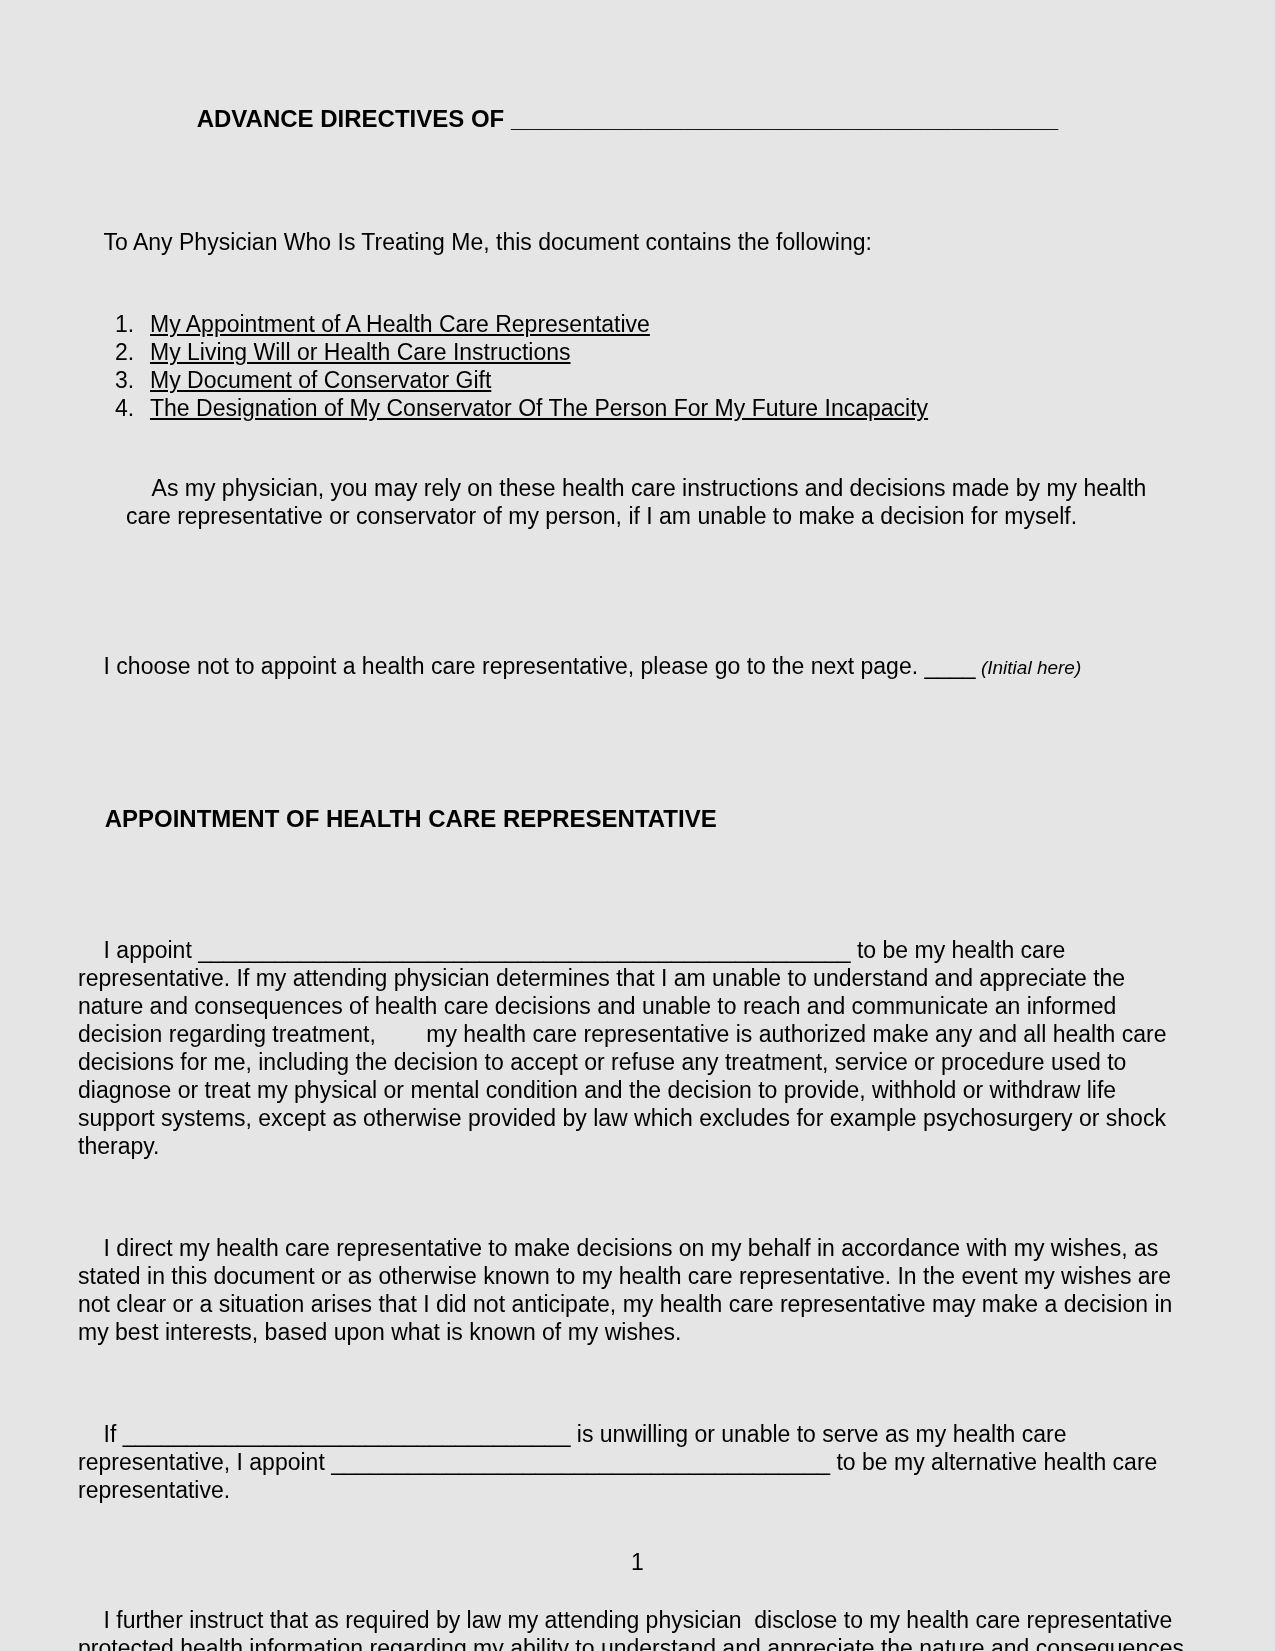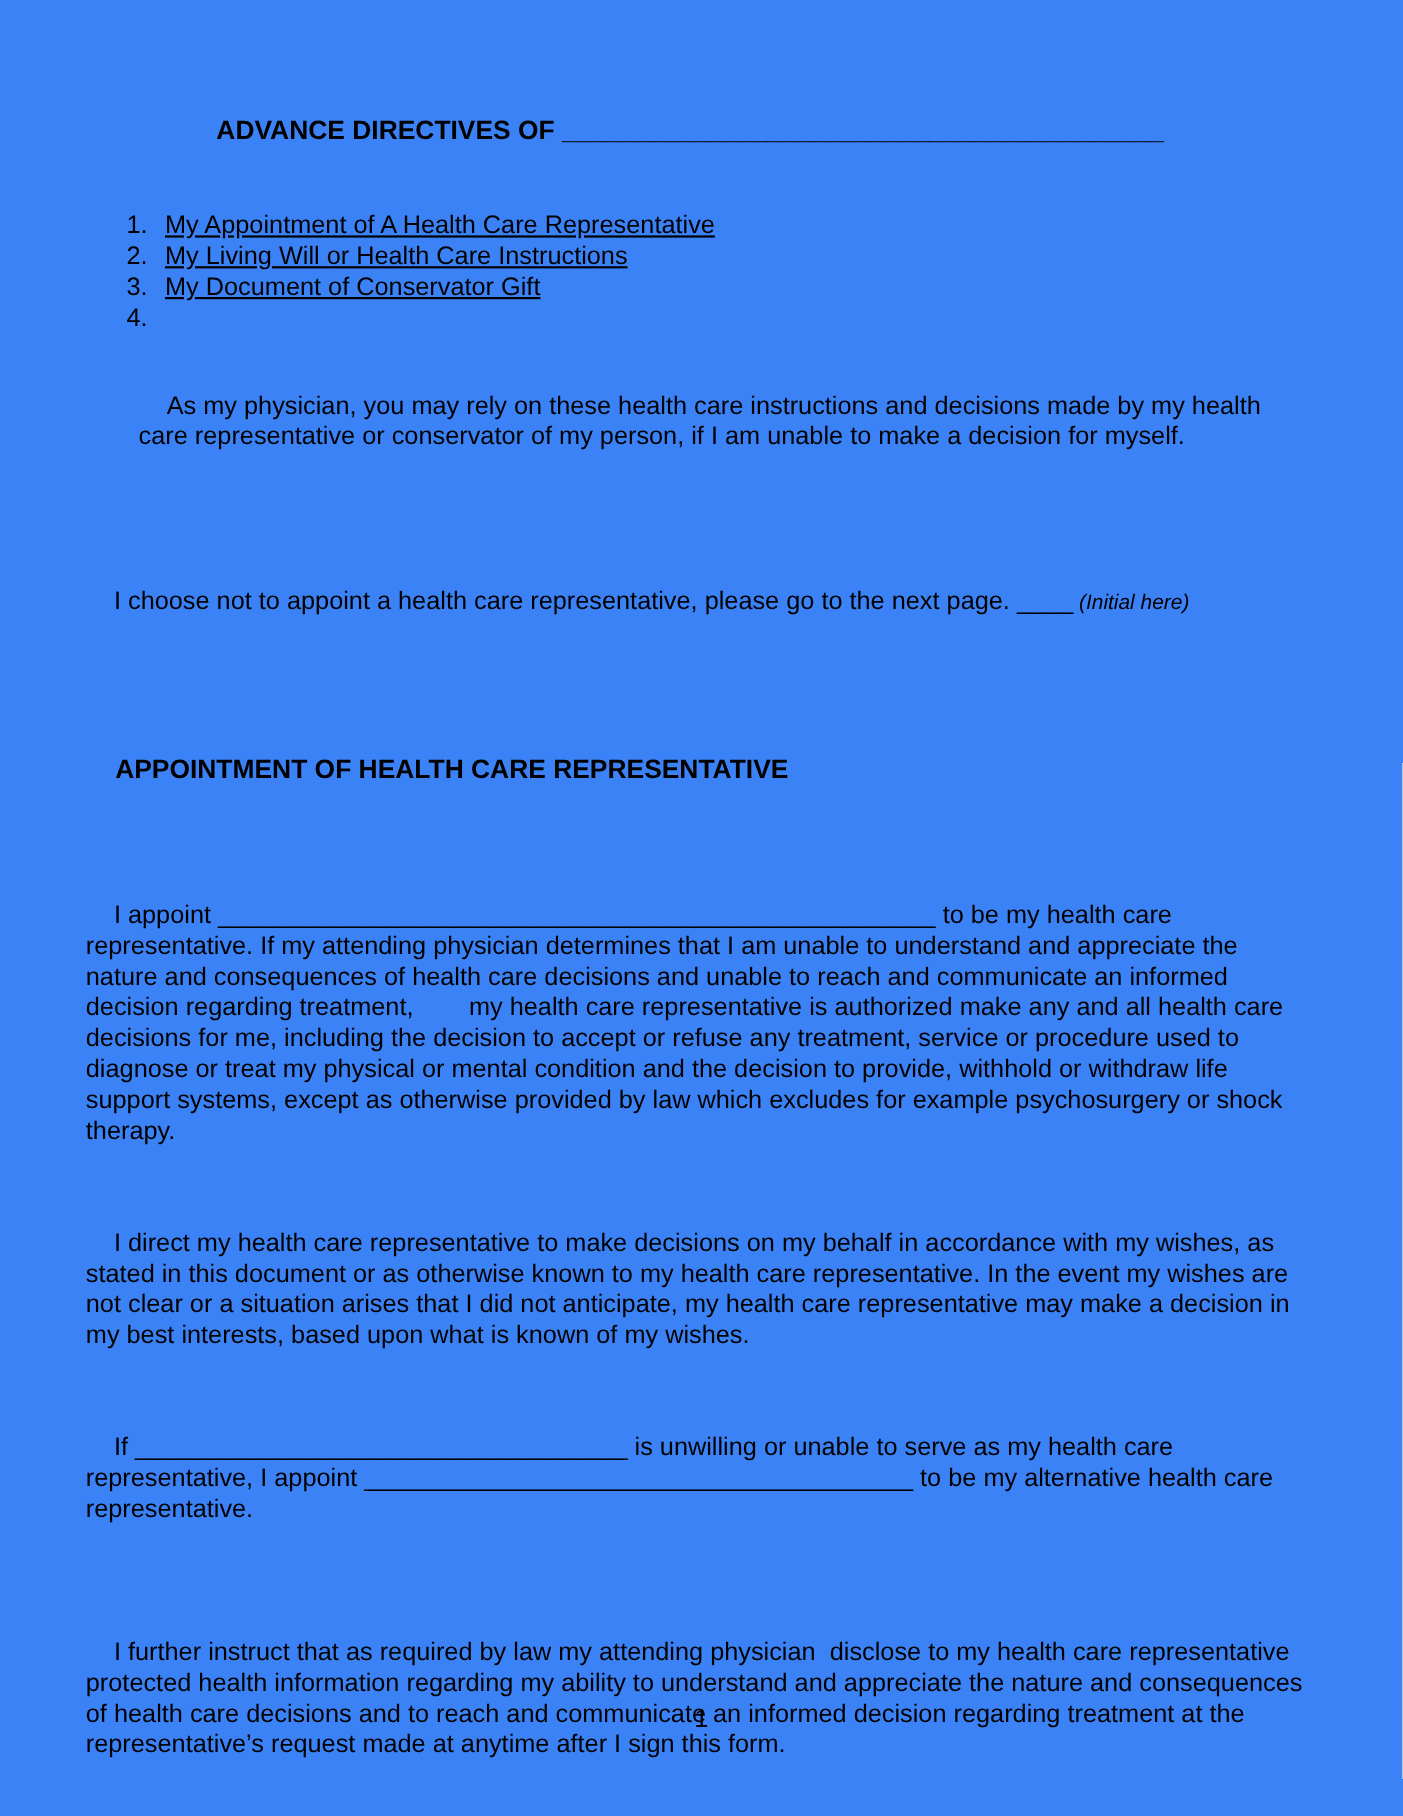--- a/index.html
+++ b/index.html
@@ -5,21 +5,21 @@
   html, body {
     margin: 0;
     padding: 0;
     background: #ffffff;
   }
   .page {
     position: relative;
     width: 1275px;
     height: 1651px;
     box-sizing: border-box;
-    background: #3b82f6;
+    background: #e5e5e5;
     color: #000000;
     font-family: "Liberation Sans", sans-serif;
     font-size: 23px;
     line-height: 28px;
     padding: 64px 85px 0 78px;
     overflow: hidden;
   }
   .pre { white-space: pre-wrap; }
   .doc-title {
     margin: 10px 0 0 92px;
@@ -58,36 +58,40 @@
 </style>
 </head>
 <body>
 
 <div class="page">
 
   <div class="doc-title pre">
     <span>ADVANCE DIRECTIVES OF </span><span>_________________________________________</span>
   </div>
 
+  <div class="intro pre">
+    <span>To Any Physician Who Is Treating Me, this document contains the following:</span>
+  </div>
 
   <div class="toc">
     <div class="toc-row">
       <span class="toc-num">1.</span>
       <span class="toc-label">My Appointment of A Health Care Representative</span>
     </div>
     <div class="toc-row">
       <span class="toc-num">2.</span>
       <span class="toc-label">My Living Will or Health Care Instructions</span>
     </div>
     <div class="toc-row">
       <span class="toc-num">3.</span>
       <span class="toc-label">My Document of Conservator Gift</span>
     </div>
     <div class="toc-row">
       <span class="toc-num">4.</span>
+      <span class="toc-label">The Designation of My Conservator Of The Person For My Future Incapacity</span>
     </div>
   </div>
 
   <div class="para-reliance pre">
     <span>As my physician, you may rely on these health care instructions and decisions made by my health care representative or conservator of my person, if I am unable to make a decision for myself.</span>
   </div>
 
   <div class="para-decline pre">
     <span>I choose not to appoint a health care representative, please go to the next page. </span><span>____</span><span class="small-note"> (Initial here)</span>
   </div>

